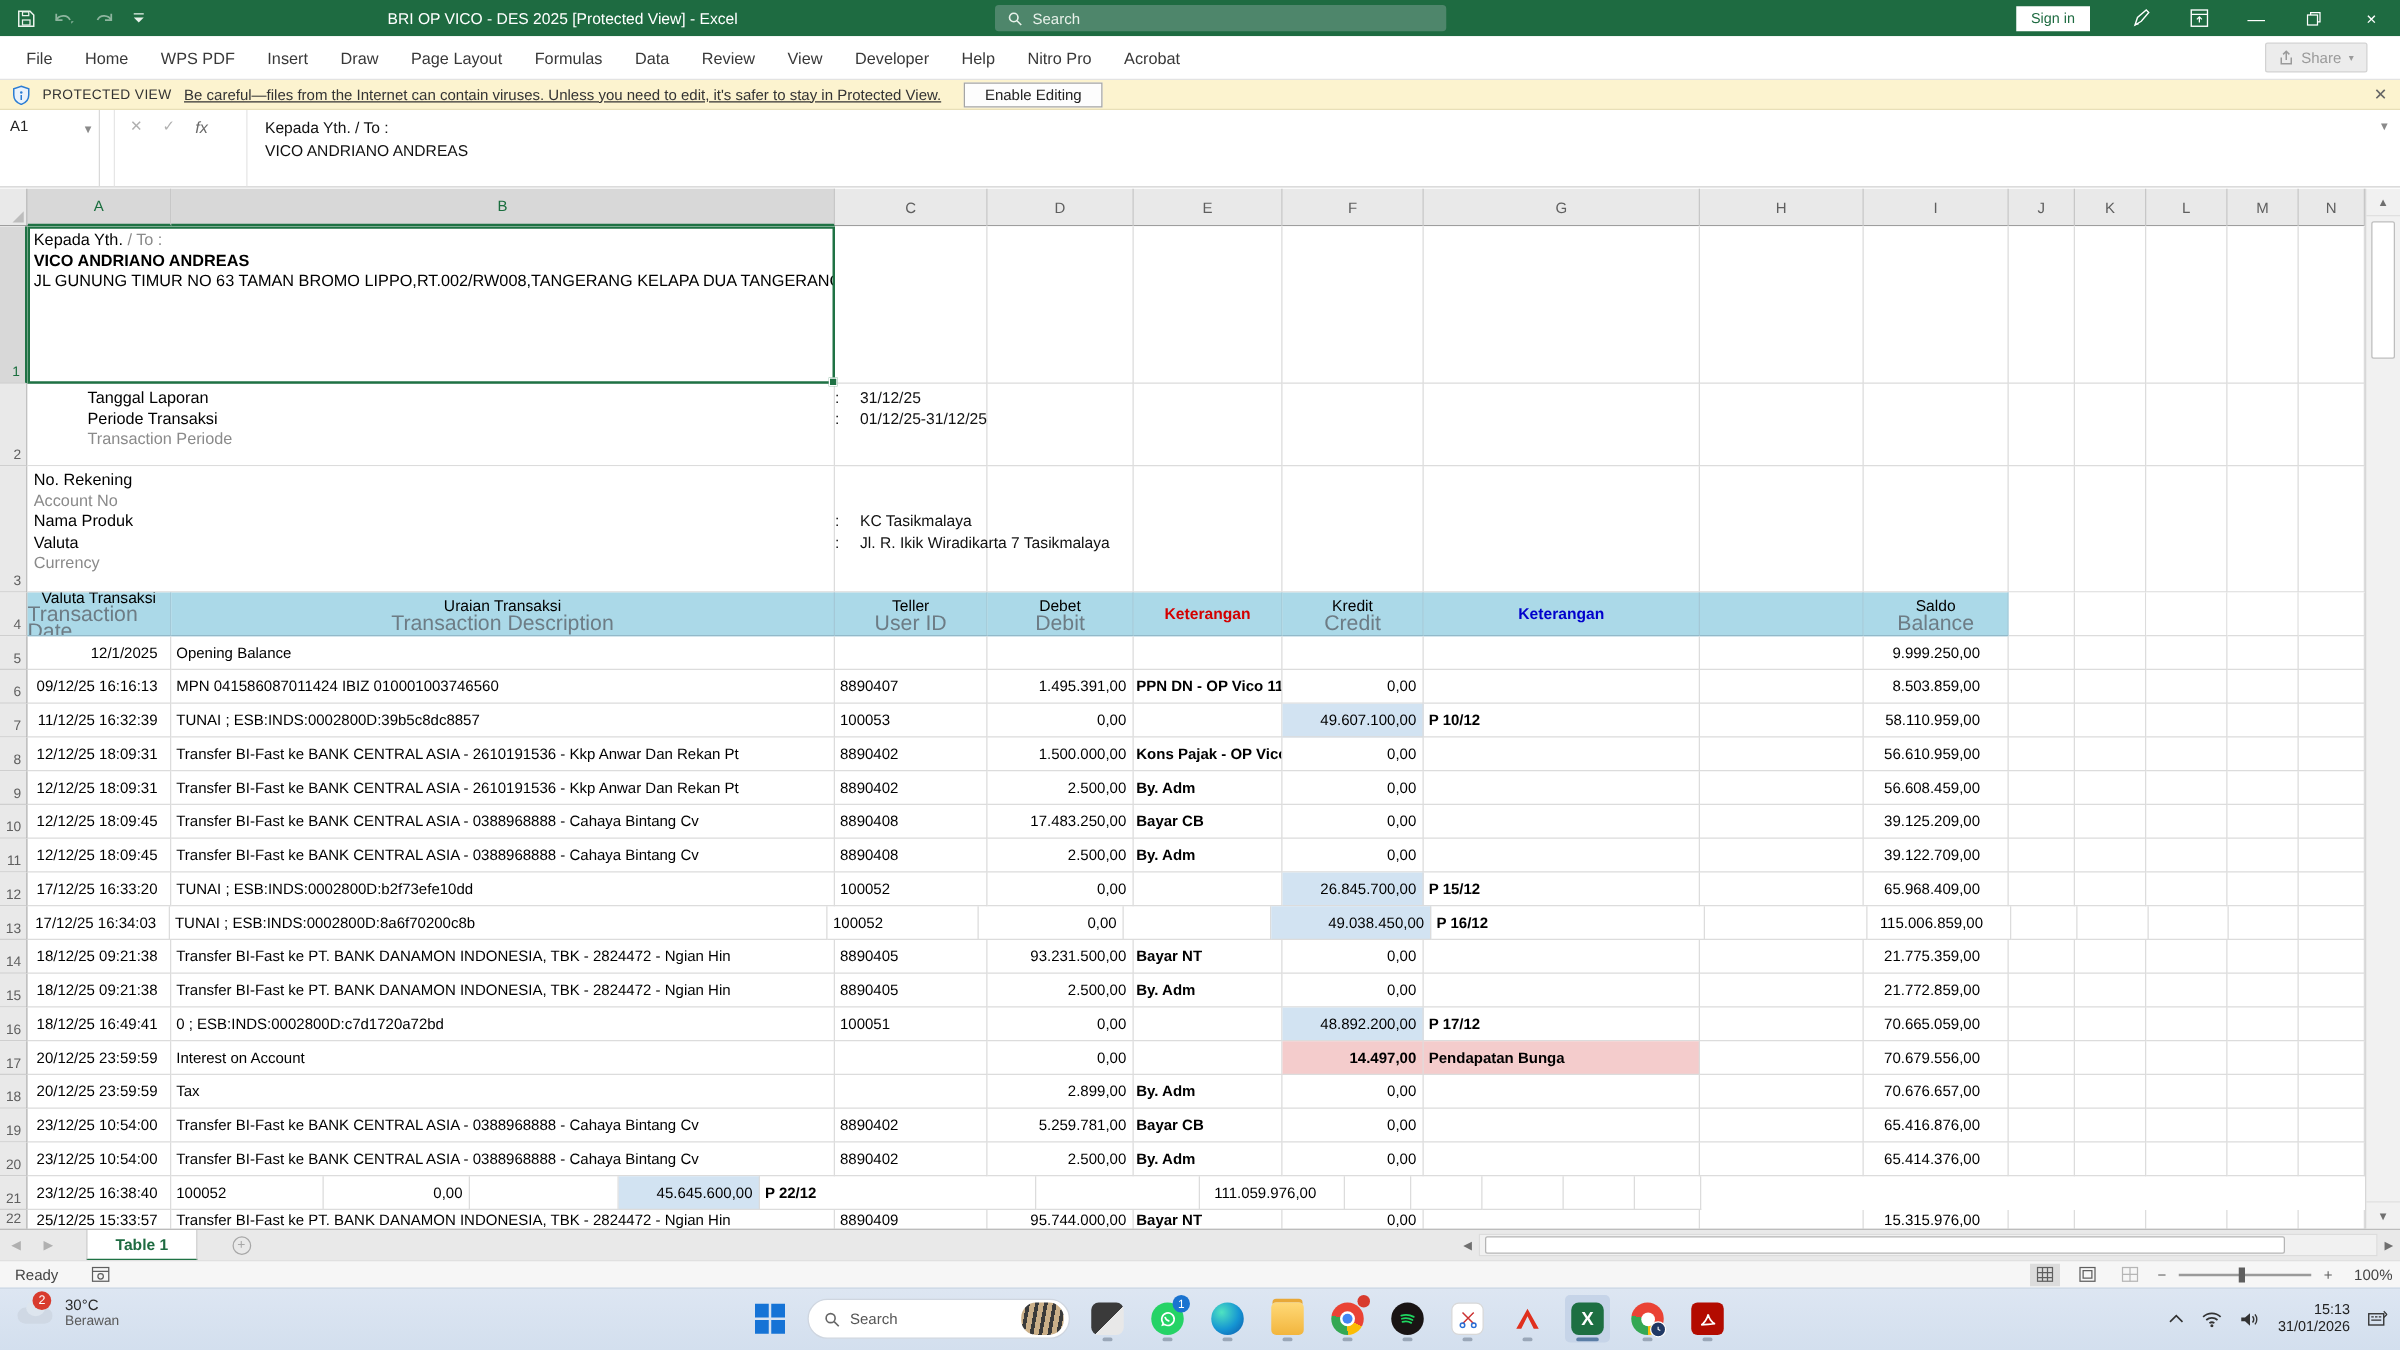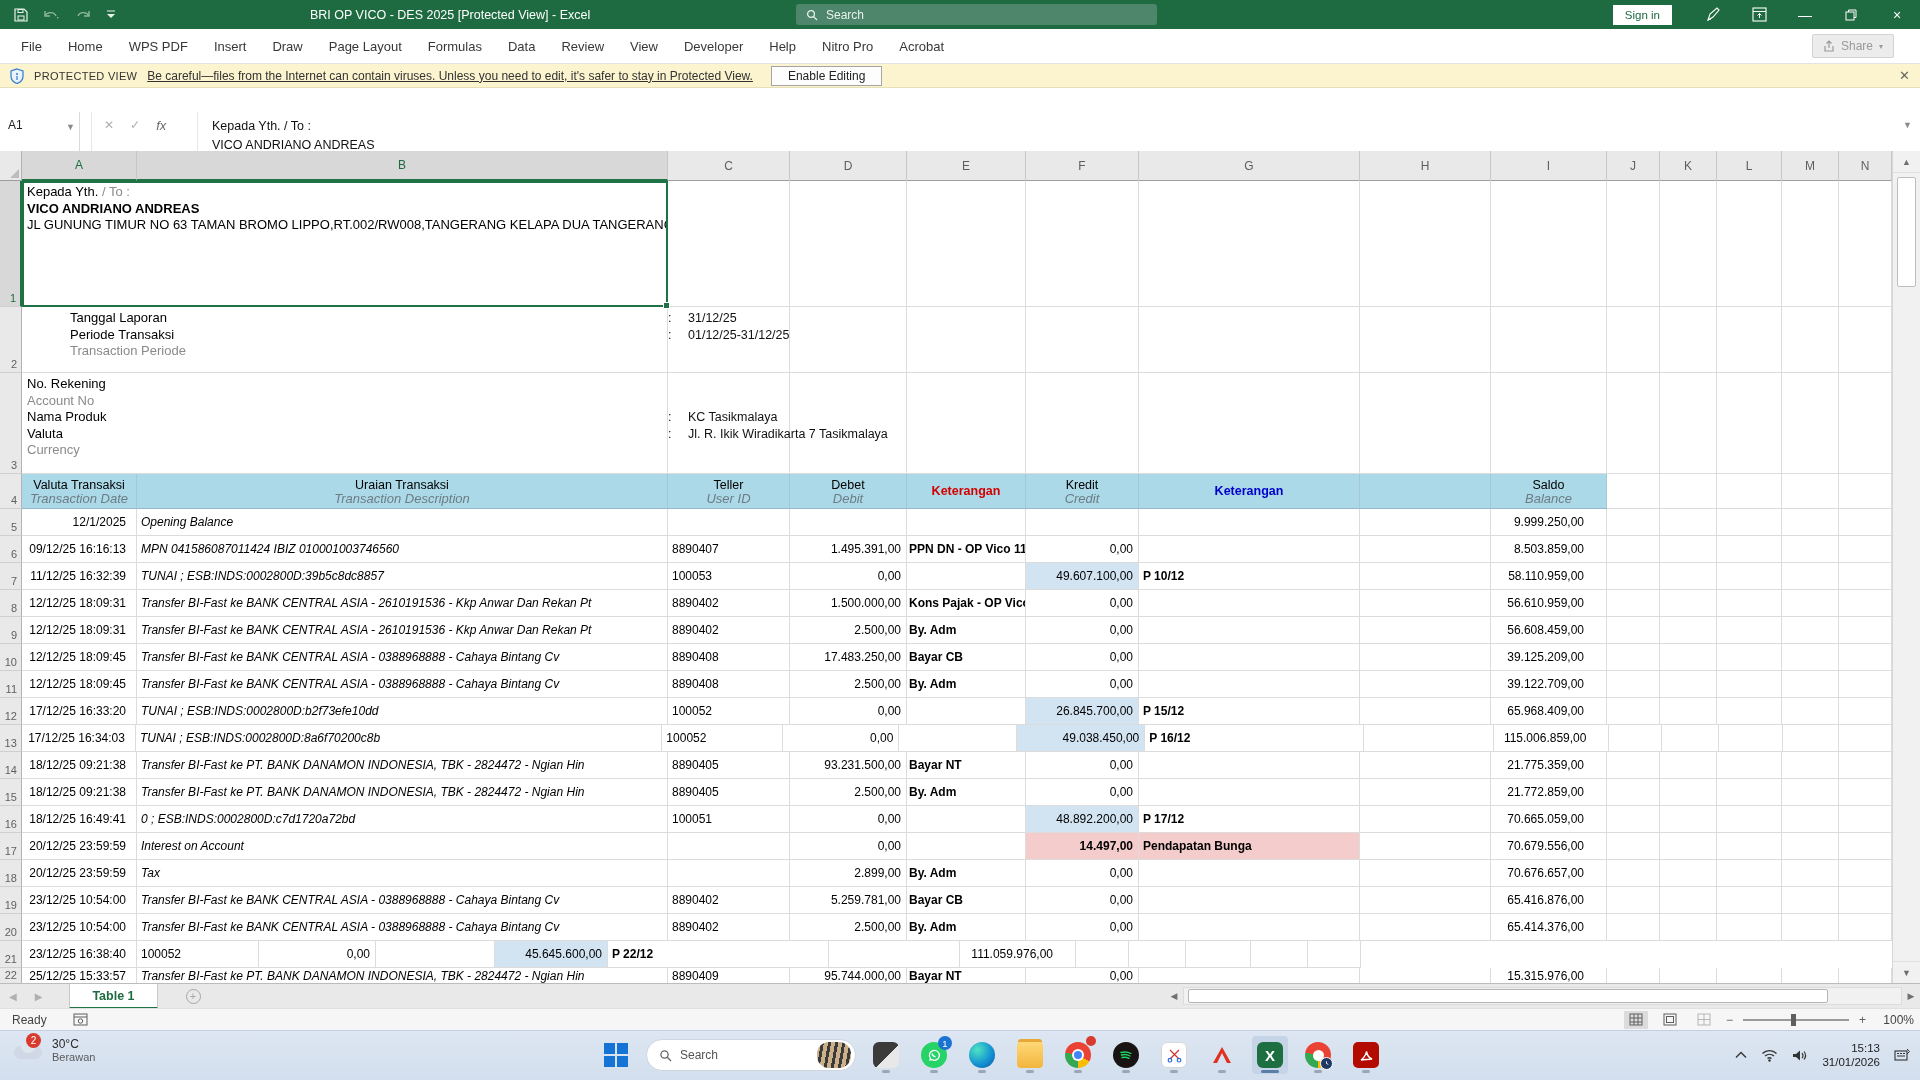--- a/index.html
+++ b/index.html
@@ -26,21 +26,21 @@
     font-size:12px; padding:4px 10px; display:flex; gap:6px; align-items:center; border-radius:2px;}
 
   
   .banner { height:24px; background:#fcf3cf; display:flex; align-items:center; gap:10px; padding-left:10px; border-bottom:1px solid #e8dfb8; position:relative;}
   .banner-label { font-size:11px; color:#333; letter-spacing:.3px; }
   .banner-msg { font-size:12px; color:#333; text-decoration:underline; }
   .enable-btn { background:#fdfdfd; border:1px solid #a5a5a5; font-size:12px; color:#222; padding:2px 16px; margin-left:8px;}
   .banner-x { position:absolute; right:10px; color:#666; font-size:13px; }
 
   
-  .fbar { height:62px; background:#fff; border-bottom:1px solid #cfcfcf; display:flex; position:relative;margin-top:24px;}
+  .fbar { height:62px; background:#fff; border-bottom:1px solid #cfcfcf; display:flex; position:relative;}
   .namebox { width:80px; border-right:1px solid #d9d9d9; font-size:12px; color:#222; padding:6px 0 0 8px; }
   .nb-arrow { position:absolute; left:66px; top:10px; color:#8a8a8a; font-size:9px;}
   .fdots { width:12px; border-right:1px solid #e6e6e6; }
   .fbtns { width:106px; display:flex; gap:16px; padding:6px 0 0 12px; color:#b0b0b0; font-size:12px; border-right:1px solid #e6e6e6;}
   .fx { color:#6a6a6a; font-style:italic; font-size:13px; }
   .fcontent { padding:5px 0 0 14px; font-size:12.5px; color:#111; line-height:19px; }
   .fbar-exp { position:absolute; right:8px; top:8px; color:#8a8a8a; font-size:9px;}
 
   
   .gridwrap { position:absolute; left:0; top:151px; width:1892px; }
@@ -59,30 +59,30 @@
   .tallcell { background:#fff; font-size:13px; line-height:16.5px; padding:3px 0 0 5px; }
   .gray { color:#8a8a8a; }
   .bold { font-weight:700; }
   .vals { position:absolute; font-size:12.5px; color:#111; line-height:16.5px; }
   .vals .sep { display:inline-block; width:20px; }
 
   
   .th { background:#abd9e8; border-right:1px solid #a4c8d6; border-bottom:1px solid #93b9c9;
     display:flex; flex-direction:column; align-items:center; justify-content:center; height:35px; overflow:hidden;}
   .th .m { font-size:12.5px; color:#000; line-height:14px;}
-  .th .s { font-size:13px; color:#6d7c85; line-height:13px;font-style:italic;}
+  .th .s { font-size:17px; color:#6d7c85; line-height:13px;}
   .th .m.red { color:#d40000; font-weight:700; }
   .th .m.blue { color:#0000cc; font-weight:700; }
   .th-white { background:#fff; border-right:1px solid #dcdcdc; border-bottom:1px solid #dcdcdc; }
 
   
   .dr { height:27px; }
   .dr .cell { display:flex; align-items:center; font-size:12px; color:#000; }
   .c-date { justify-content:flex-end; padding-right:10px; }
-  .c-desc { padding-left:4px;font-style:italic; }
+  .c-desc { padding-left:4px; }
   .c-teller { padding-left:4px; }
   .c-num { justify-content:flex-end; padding-right:5px; }
   .c-ket { font-size:11px; font-weight:700; color:#d40000; padding-left:2px; }
   .c-note { font-weight:700; color:#0000cc; padding-left:4px; }
   .c-saldo { justify-content:flex-end; padding-right:22px; }
   .hl-blue { background:#d2e3f2; }
   .hl-pink { background:#f4cccc; }
   .txt-blue-b { color:#0000cc; font-weight:700; }
 
   

